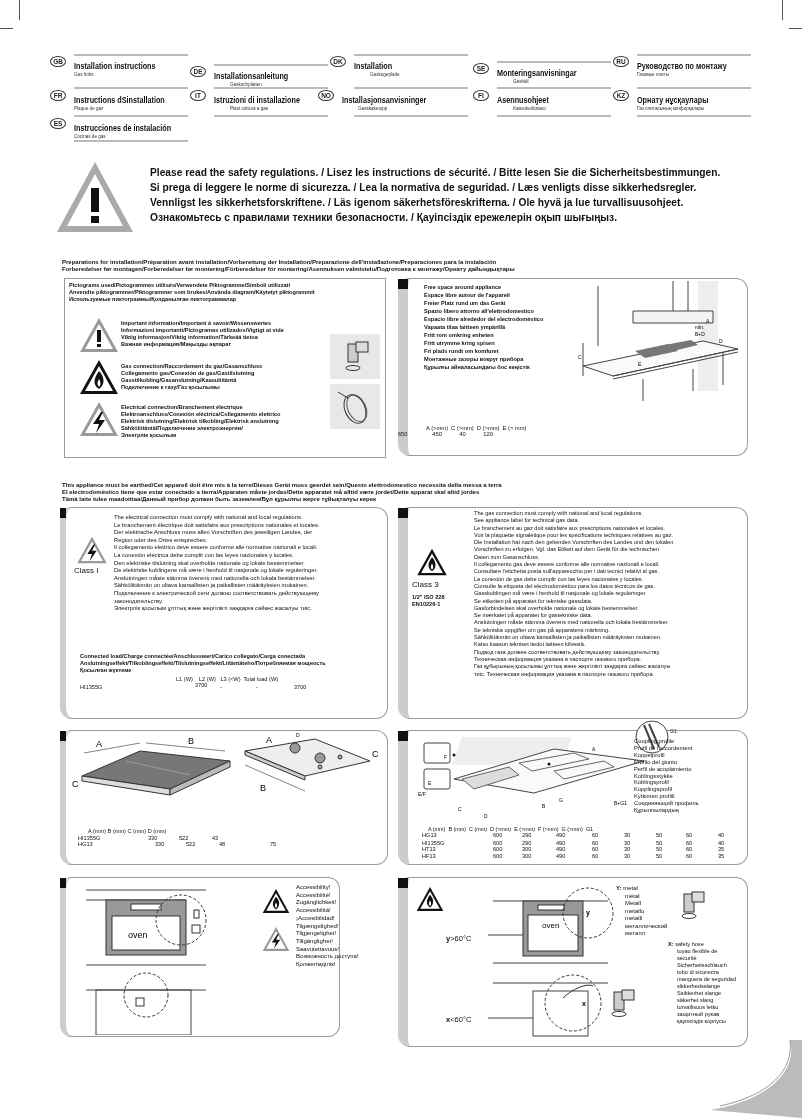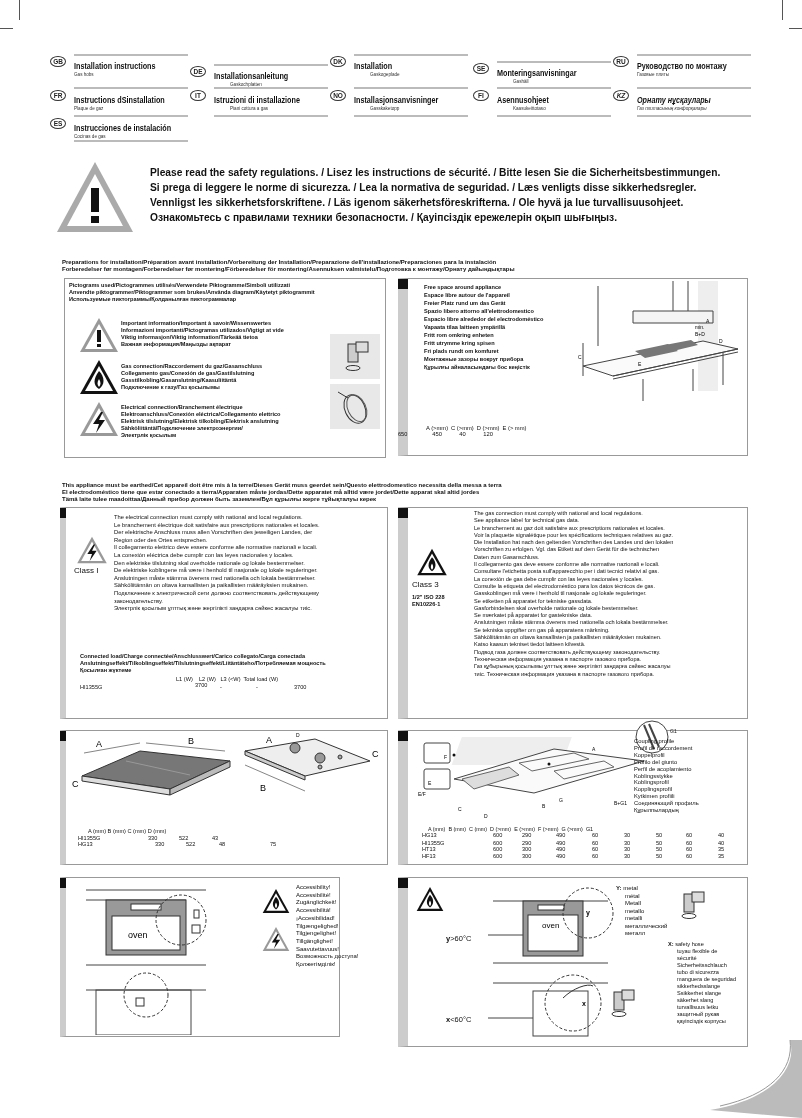--- a/index.html
+++ b/index.html
@@ -9,21 +9,21 @@
   .lang .badge { position: absolute; left: 0; top: -2px; width: 16px; height: 11px; border: 1.3px solid #333; border-radius: 50%; font-size: 6.5px; font-weight: bold; text-align: center; line-height: 9px; color: #222; }
   .lang .rule-top { position: absolute; left: 24px; top: -4px; width: 114px; height: 2px; background: #bbb; }
   .lang .t { position: absolute; left: 24px; top: 3px; font-size: 8.5px; font-weight: bold; white-space: nowrap; transform: scaleX(0.85); transform-origin: left; }
   .lang .s { position: absolute; left: 24px; top: 14px; font-size: 4.6px; white-space: nowrap; color: #333; }
   .lang .s.ind { left: 40px; }
   .safety { position: absolute; left: 55px; top: 160px; width: 700px; height: 75px; }
   .safety .tri { position: absolute; left: 0; top: 0; }
   .safety .lines { position: absolute; left: 95px; top: 5px; font-size: 11px; font-weight: bold; line-height: 15px; white-space: nowrap; transform: scaleX(0.93); transform-origin: left; }
   .sechead { position: absolute; font-size: 6.2px; font-weight: bold; line-height: 7px; white-space: nowrap; }
   .panel { position: absolute; border: 1px solid #999; background: #fff; }
-  .panel.gb { border-left: 10px solid #ccc; }
+  .panel.gb { border-left: 10px solid #ccc; border-radius: 12px; }
   .panel .marker { position: absolute; left: -10px; top: 0; width: 10px; height: 10px; background: #111; }
   .small { font-size: 5.6px; line-height: 7px; white-space: nowrap; }
   .bold { font-weight: bold; }
   .abs { position: absolute; }
   table.dims { border-collapse: collapse; font-size: 5.4px; }
   table.dims td { padding: 0 3px 0 0; line-height: 6px; white-space: nowrap; }
   .ph { position: absolute; background: #e8e8e8; }
 </style>
 </head>
 <body>
@@ -68,31 +68,31 @@
   <div class="lang" style="left:50px;top:92px;">
     <div class="badge">FR</div>
     <div class="t">Instructions dSinstallation</div>
     <div class="s">Plaque de gaz</div>
   </div>
   <div class="lang" style="left:190px;top:92px;">
     <div class="badge">IT</div>
     <div class="t">Istruzioni di installazione</div>
     <div class="s ind">Piani cottura a gas</div>
   </div>
-  <div class="lang" style="left:330px;top:92px;">
+  <div class="lang" style="left:318px;top:92px;">
     <div class="badge">NO</div>
     <div class="t">Installasjonsanvisninger</div>
     <div class="s ind">Gasskaketopp</div>
   </div>
   <div class="lang" style="left:473px;top:92px;">
     <div class="badge">FI</div>
     <div class="t">Asennusohjeet</div>
     <div class="s ind">Kaasukeittotaso</div>
   </div>
-  <div class="lang" style="left:613px;top:92px;font-style:italic;">
+  <div class="lang" style="left:613px;top:92px;">
     <div class="badge">KZ</div>
     <div class="t">Орнату нұсқаулары</div>
     <div class="s">Газ плитасының конфорқалары</div>
   </div>
   <div class="lang" style="left:50px;top:120px;">
     <div class="badge">ES</div>
     <div class="t">Instrucciones de instalación</div>
     <div class="s">Cocinas de gas</div>
   </div>
 

